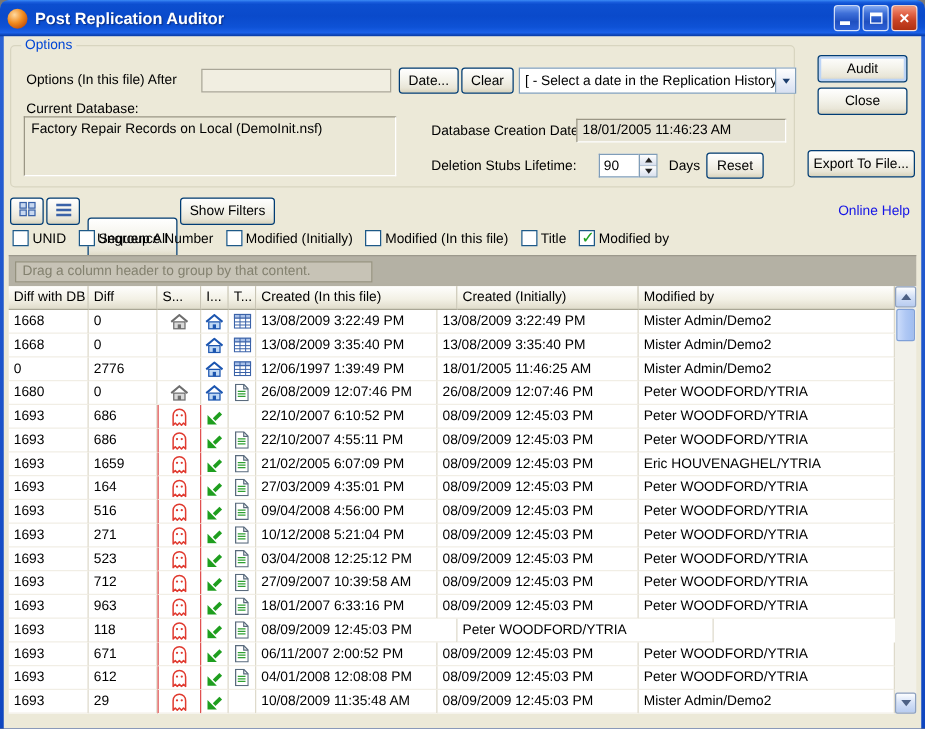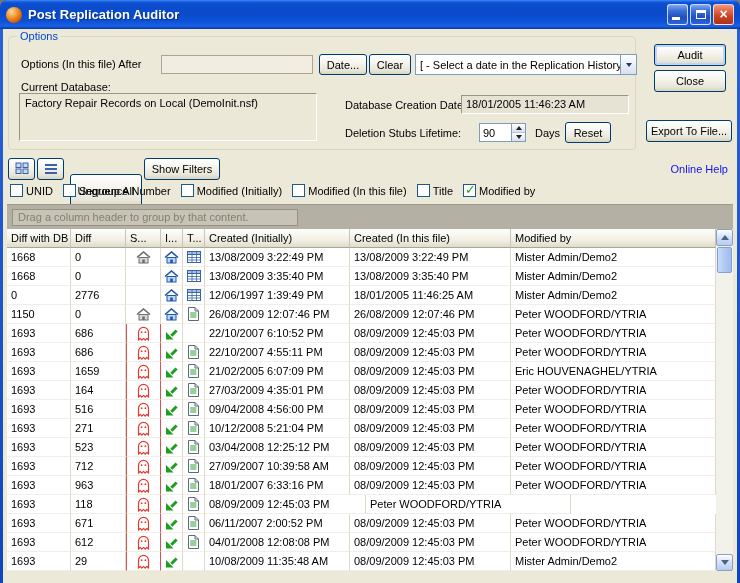--- a/index.html
+++ b/index.html
@@ -207,22 +207,22 @@
   <div class="groupband">
     <div class="group-hint">Drag a column header to group by that content.</div>
   </div>
 
   <div class="thead" id="thead">
       <div class="hcell" style="width: 64px;">Diff with DB</div>
       <div class="hcell" style="width: 55px;">Diff</div>
       <div class="hcell" style="width: 35px;">S...</div>
       <div class="hcell" style="width: 22px;">I...</div>
       <div class="hcell" style="width: 22px;">T...</div>
+      <div class="hcell" style="width: 161px;">Created (In this file)</div>
       <div class="hcell" style="width: 145px;">Created (Initially)</div>
-      <div class="hcell" style="width: 161px;">Created (In this file)</div>
       <div class="hcell" style="width: 205px;">Modified by</div>
     </div>
   <div class="tbody" id="tbody">
       <div class="trow">
         <div class="tcell" style="width: 64px;">1668</div>
         <div class="tcell" style="width: 55px;">0</div>
         <div class="tcell icon-cell" style="width: 35px;">
           <span style="display: inline-flex;">
             <svg width="15" height="13" viewBox="0 0 15 13">
               <path d="M1 6.5 L7.5 1 L14 6.5" fill="none" stroke="#6E6E6E" stroke-width="1.6"></path>
@@ -299,21 +299,21 @@
               <rect x="0.5" y="0.5" width="13" height="3" fill="#A8C0E8" stroke="#3A62A8"></rect>
               <path d="M0.5 6.5 H13.5 M0.5 9 H13.5 M5 0.5 V11.5 M9.5 0.5 V11.5" stroke="#3A62A8" stroke-width="0.8" fill="none"></path>
             </svg>
           </span>
         </div>
         <div class="tcell" style="width: 145px;">12/06/1997 1:39:49 PM</div>
         <div class="tcell" style="width: 161px;">18/01/2005 11:46:25 AM</div>
         <div class="tcell" style="width: 205px;">Mister Admin/Demo2</div>
       </div>
       <div class="trow">
-        <div class="tcell" style="width: 64px;">1150</div>
+        <div class="tcell" style="width: 64px;">1680</div>
         <div class="tcell" style="width: 55px;">0</div>
         <div class="tcell icon-cell" style="width: 35px;">
           <span style="display: inline-flex;">
             <svg width="15" height="13" viewBox="0 0 15 13">
               <path d="M1 6.5 L7.5 1 L14 6.5" fill="none" stroke="#6E6E6E" stroke-width="1.6"></path>
               <rect x="3" y="6.5" width="9" height="5.5" fill="#D9D9D9" stroke="#6E6E6E"></rect>
               <rect x="6.2" y="8.5" width="2.6" height="3.5" fill="#6E6E6E"></rect>
             </svg>
           </span>
         </div>

